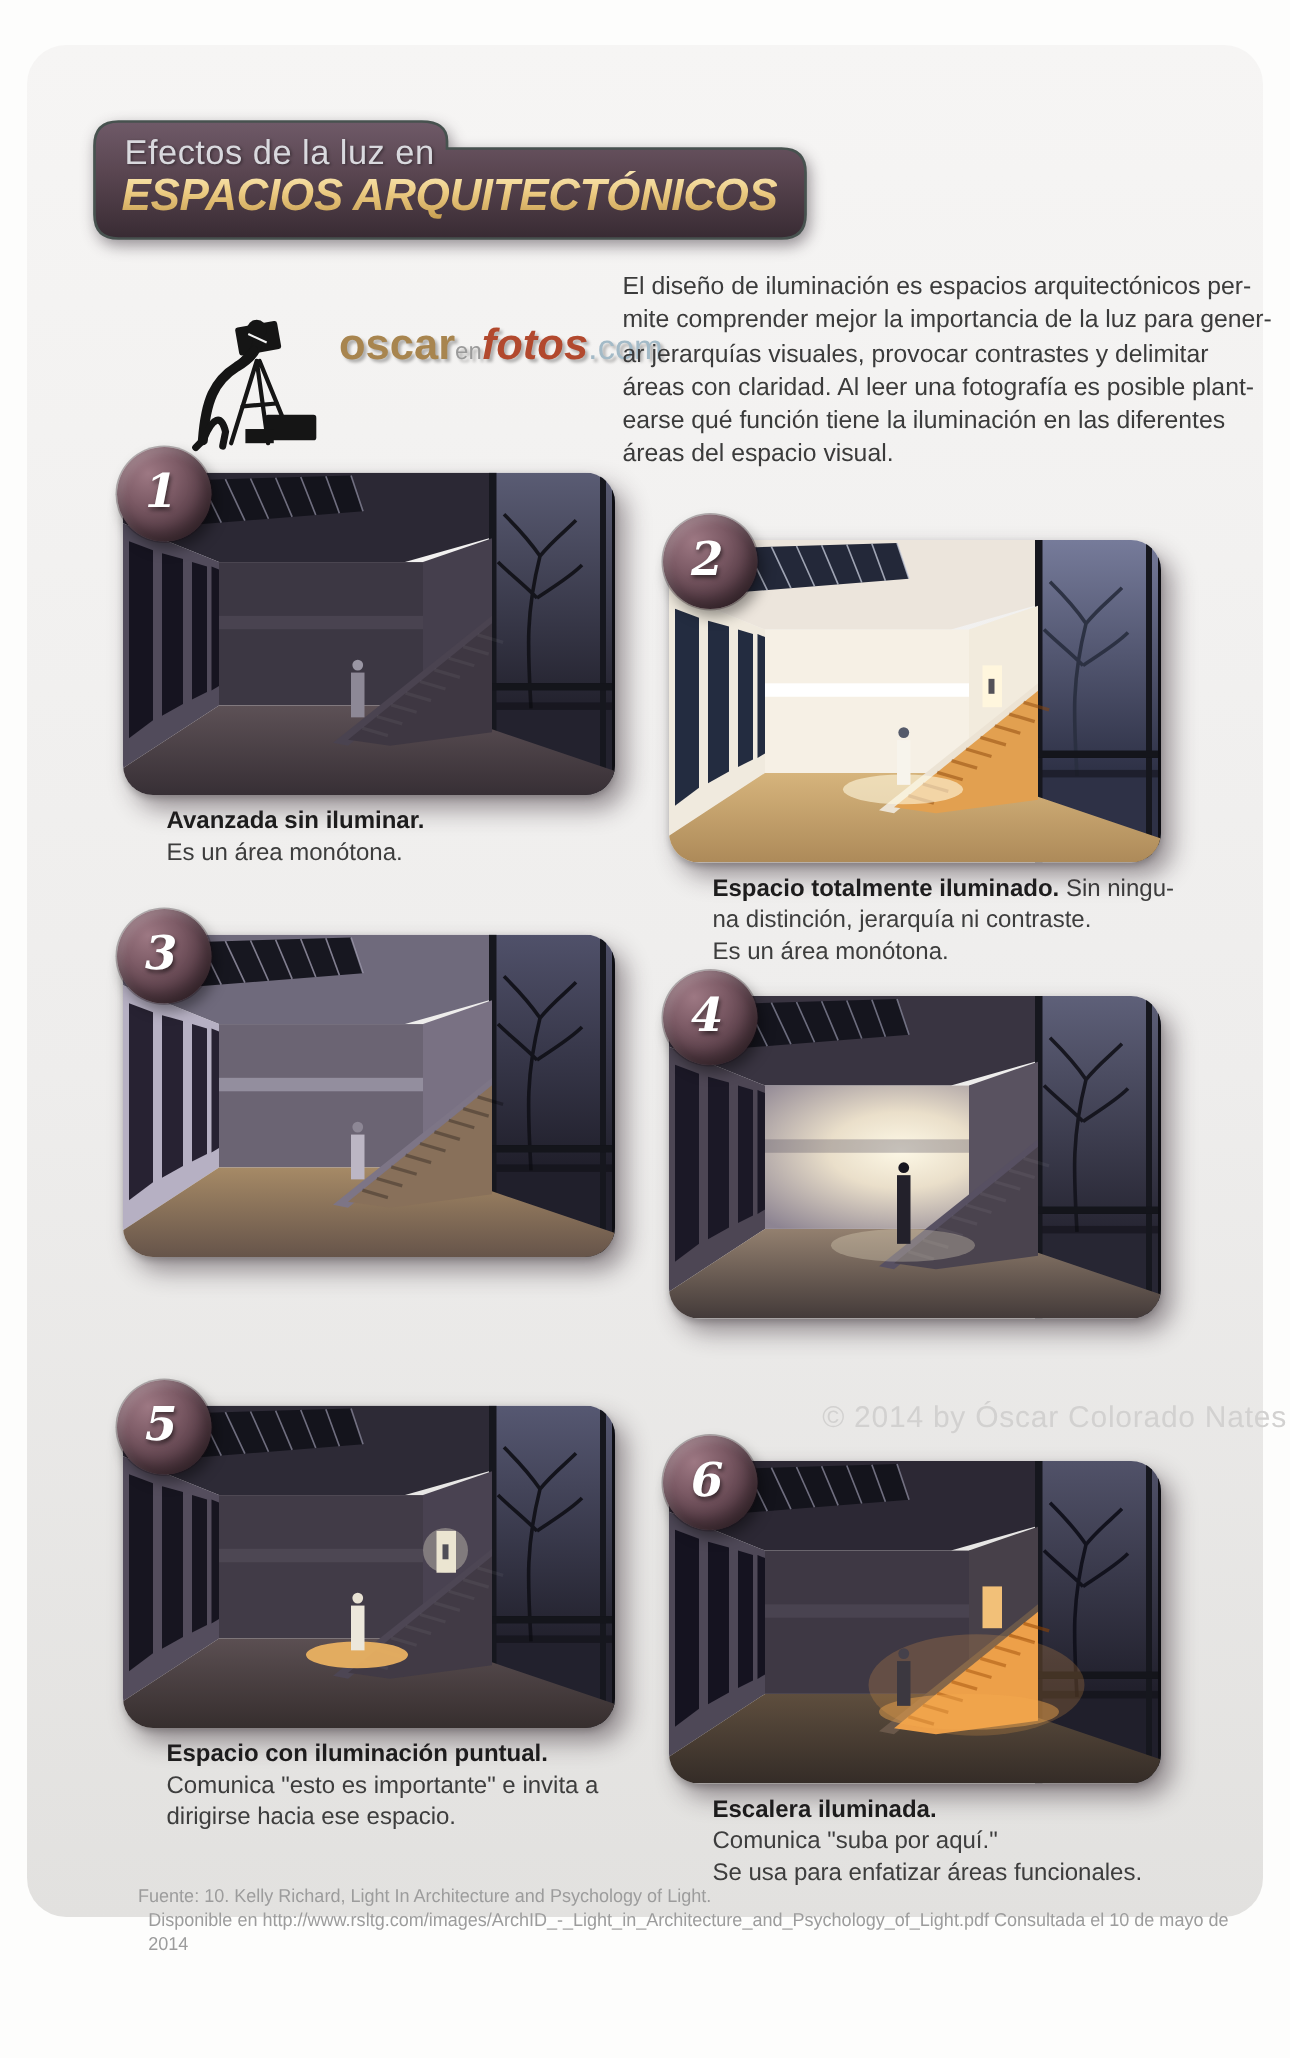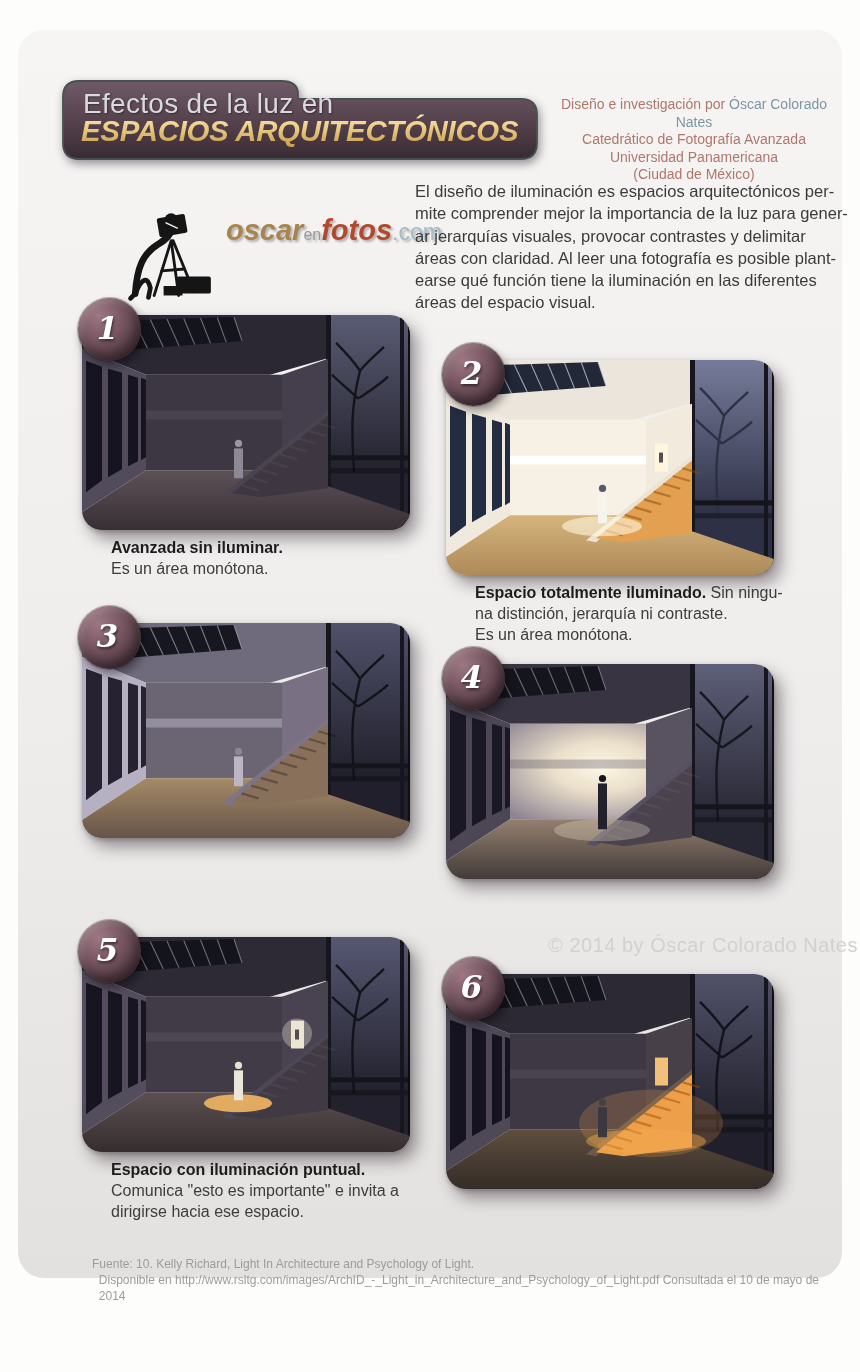--- a/index.html
+++ b/index.html
@@ -3,35 +3,35 @@
 <meta charset="utf-8">
 <style>
   html,body{margin:0;padding:0;background:#ffffff;}
   .page{position:relative;width:860px;height:1372px;overflow:hidden;
         font-family:"Liberation Sans",sans-serif;background:#fdfdfc;}
   .card{position:absolute;left:18px;top:30px;width:824px;height:1248px;border-radius:26px;
         background:linear-gradient(180deg,#f6f5f4 0%,#eeedec 55%,#e2e1df 100%);}
   
   .banner-svg{position:absolute;left:44px;top:50px;width:478px;height:82px;
         filter:drop-shadow(2px 4px 5px rgba(35,25,35,.45));}
-  .title1{position:absolute;left:65px;top:58px;font-size:28px;color:#d9d9de;z-index:2;
+  .title1{position:absolute;left:65px;top:58px;font-size:23px;color:#d9d9de;z-index:2;
         text-shadow:1px 1px 2px rgba(0,0,0,.4);letter-spacing:.3px;}
   .title2{position:absolute;left:63px;top:84px;font-size:30px;font-weight:700;font-style:italic;z-index:2;
         letter-spacing:-.3px;transform:scaleX(.98);transform-origin:left;
         background:linear-gradient(180deg,#f8e4ae 8%,#eccb82 42%,#c79d50 95%);
         -webkit-background-clip:text;background-clip:text;color:transparent;}
   .credits{position:absolute;left:528px;top:66px;width:296px;text-align:center;
         font-size:14px;line-height:17.5px;color:#b0766b;}
   .credit-name{color:#7b97a4;}
   
   .logo{position:absolute;left:96px;top:150px;width:290px;height:128px;}
   .photog{position:absolute;left:8px;top:2px;width:104px;height:122px;}
   .logo-text{position:absolute;left:112px;top:34px;white-space:nowrap;
         filter:drop-shadow(2px 2px 1px rgba(0,0,0,.28));}
-  .lg-oscar{font-size:29px;font-weight:800;font-style:italic;color:#a8854f;text-align:center;}
+  .lg-oscar{font-size:29px;font-weight:800;color:#a8854f;text-align:center;}
   .lg-en{font-size:16px;color:#9a9a9a;}
   .lg-fotos{font-size:29px;font-weight:800;font-style:italic;color:#b2492e;}
   .lg-com{font-size:23px;color:#a3bac7;}
   
   .intro{position:absolute;left:397px;top:150px;width:442px;font-size:16.5px;line-height:22.3px;
         color:#3b3b3b;white-space:pre-line;}
   
   .item{position:absolute;width:340px;}
   .item-1{left:64px;top:285px}.item-2{left:428px;top:330px}
   .item-3{left:64px;top:593px}.item-4{left:428px;top:634px}
@@ -69,26 +69,20 @@
           <stop offset="0%" stop-color="#6f5a68"></stop>
           <stop offset="45%" stop-color="#594550"></stop>
           <stop offset="100%" stop-color="#382b33"></stop>
         </linearGradient>
       </defs>
       <path d="M17,1 H219 Q236,1 236,14 V19 H459 Q475,19 475,35 V63 Q475,79 459,79 H17 Q1,79 1,63 V17 Q1,1 17,1 Z" fill="url(#bgrad)" stroke="#47524f" stroke-width="1.8"></path>
     </svg>
     <div class="title1">Efectos de la luz en</div>
     <div class="title2">ESPACIOS ARQUITECTÓNICOS</div>
 
-    <div class="credits">
-      <div><span>Diseño e investigación por </span><span class="credit-name">Óscar Colorado Nates</span></div>
-      <div>Catedrático de Fotografía Avanzada</div>
-      <div>Universidad Panamericana</div>
-      <div>(Ciudad de México)</div>
-    </div>
 
     <div class="logo">
       <svg class="photog" viewBox="0 0 110 125">
         <g stroke="#151515" stroke-width="3" fill="none" stroke-linecap="round">
           <path d="M52,60 L34,118 M52,60 L60,118 M54,60 L76,114"></path>
           <path d="M42,92 L66,90"></path>
         </g>
         <rect x="38" y="34" width="30" height="20" rx="2" fill="#151515" transform="rotate(-10 53 44)"></rect>
         <path d="M14,116 C16,88 22,74 38,64 C50,57 54,50 52,42" stroke="#151515" stroke-width="7" fill="none" stroke-linecap="round"></path>
         <circle cx="52" cy="38" r="7" fill="#151515"></circle>
@@ -483,20 +477,23 @@
             <line x1="236.4" y1="108.8" x2="253.4" y2="113.8" stroke="rgba(150,70,0,.55)" stroke-width="2.2"></line>
             <ellipse cx="205" cy="150" rx="72" ry="34" fill="#eda04a" opacity="0.22"></ellipse>
             <ellipse cx="200" cy="168" rx="60" ry="12" fill="#f4a94e" opacity="0.45"></ellipse>
             <rect x="152" y="134" width="9" height="30" fill="#3c3840"></rect>
             <circle cx="156.5" cy="129" r="3.6" fill="#45414b"></circle>
           </svg>
         </div>
       <div class="badge">
           <span>6</span>
         </div>
+      <p class="caption"><span class="cap-bold">Escalera iluminada.</span><span class="cap-rest">
+Comunica "suba por aquí."
+Se usa para enfatizar áreas funcionales.</span></p>
     </div>
 
     <div class="watermark">© 2014 by Óscar Colorado Nates</div>
 
     <div class="footer">
       <div>Fuente: 10. Kelly Richard, Light In Architecture and Psychology of Light.</div>
       <div class="f2">Disponible en http://www.rsltg.com/images/ArchID_-_Light_in_Architecture_and_Psychology_of_Light.pdf Consultada el 10 de mayo de 2014</div>
     </div>
 
   </div>

